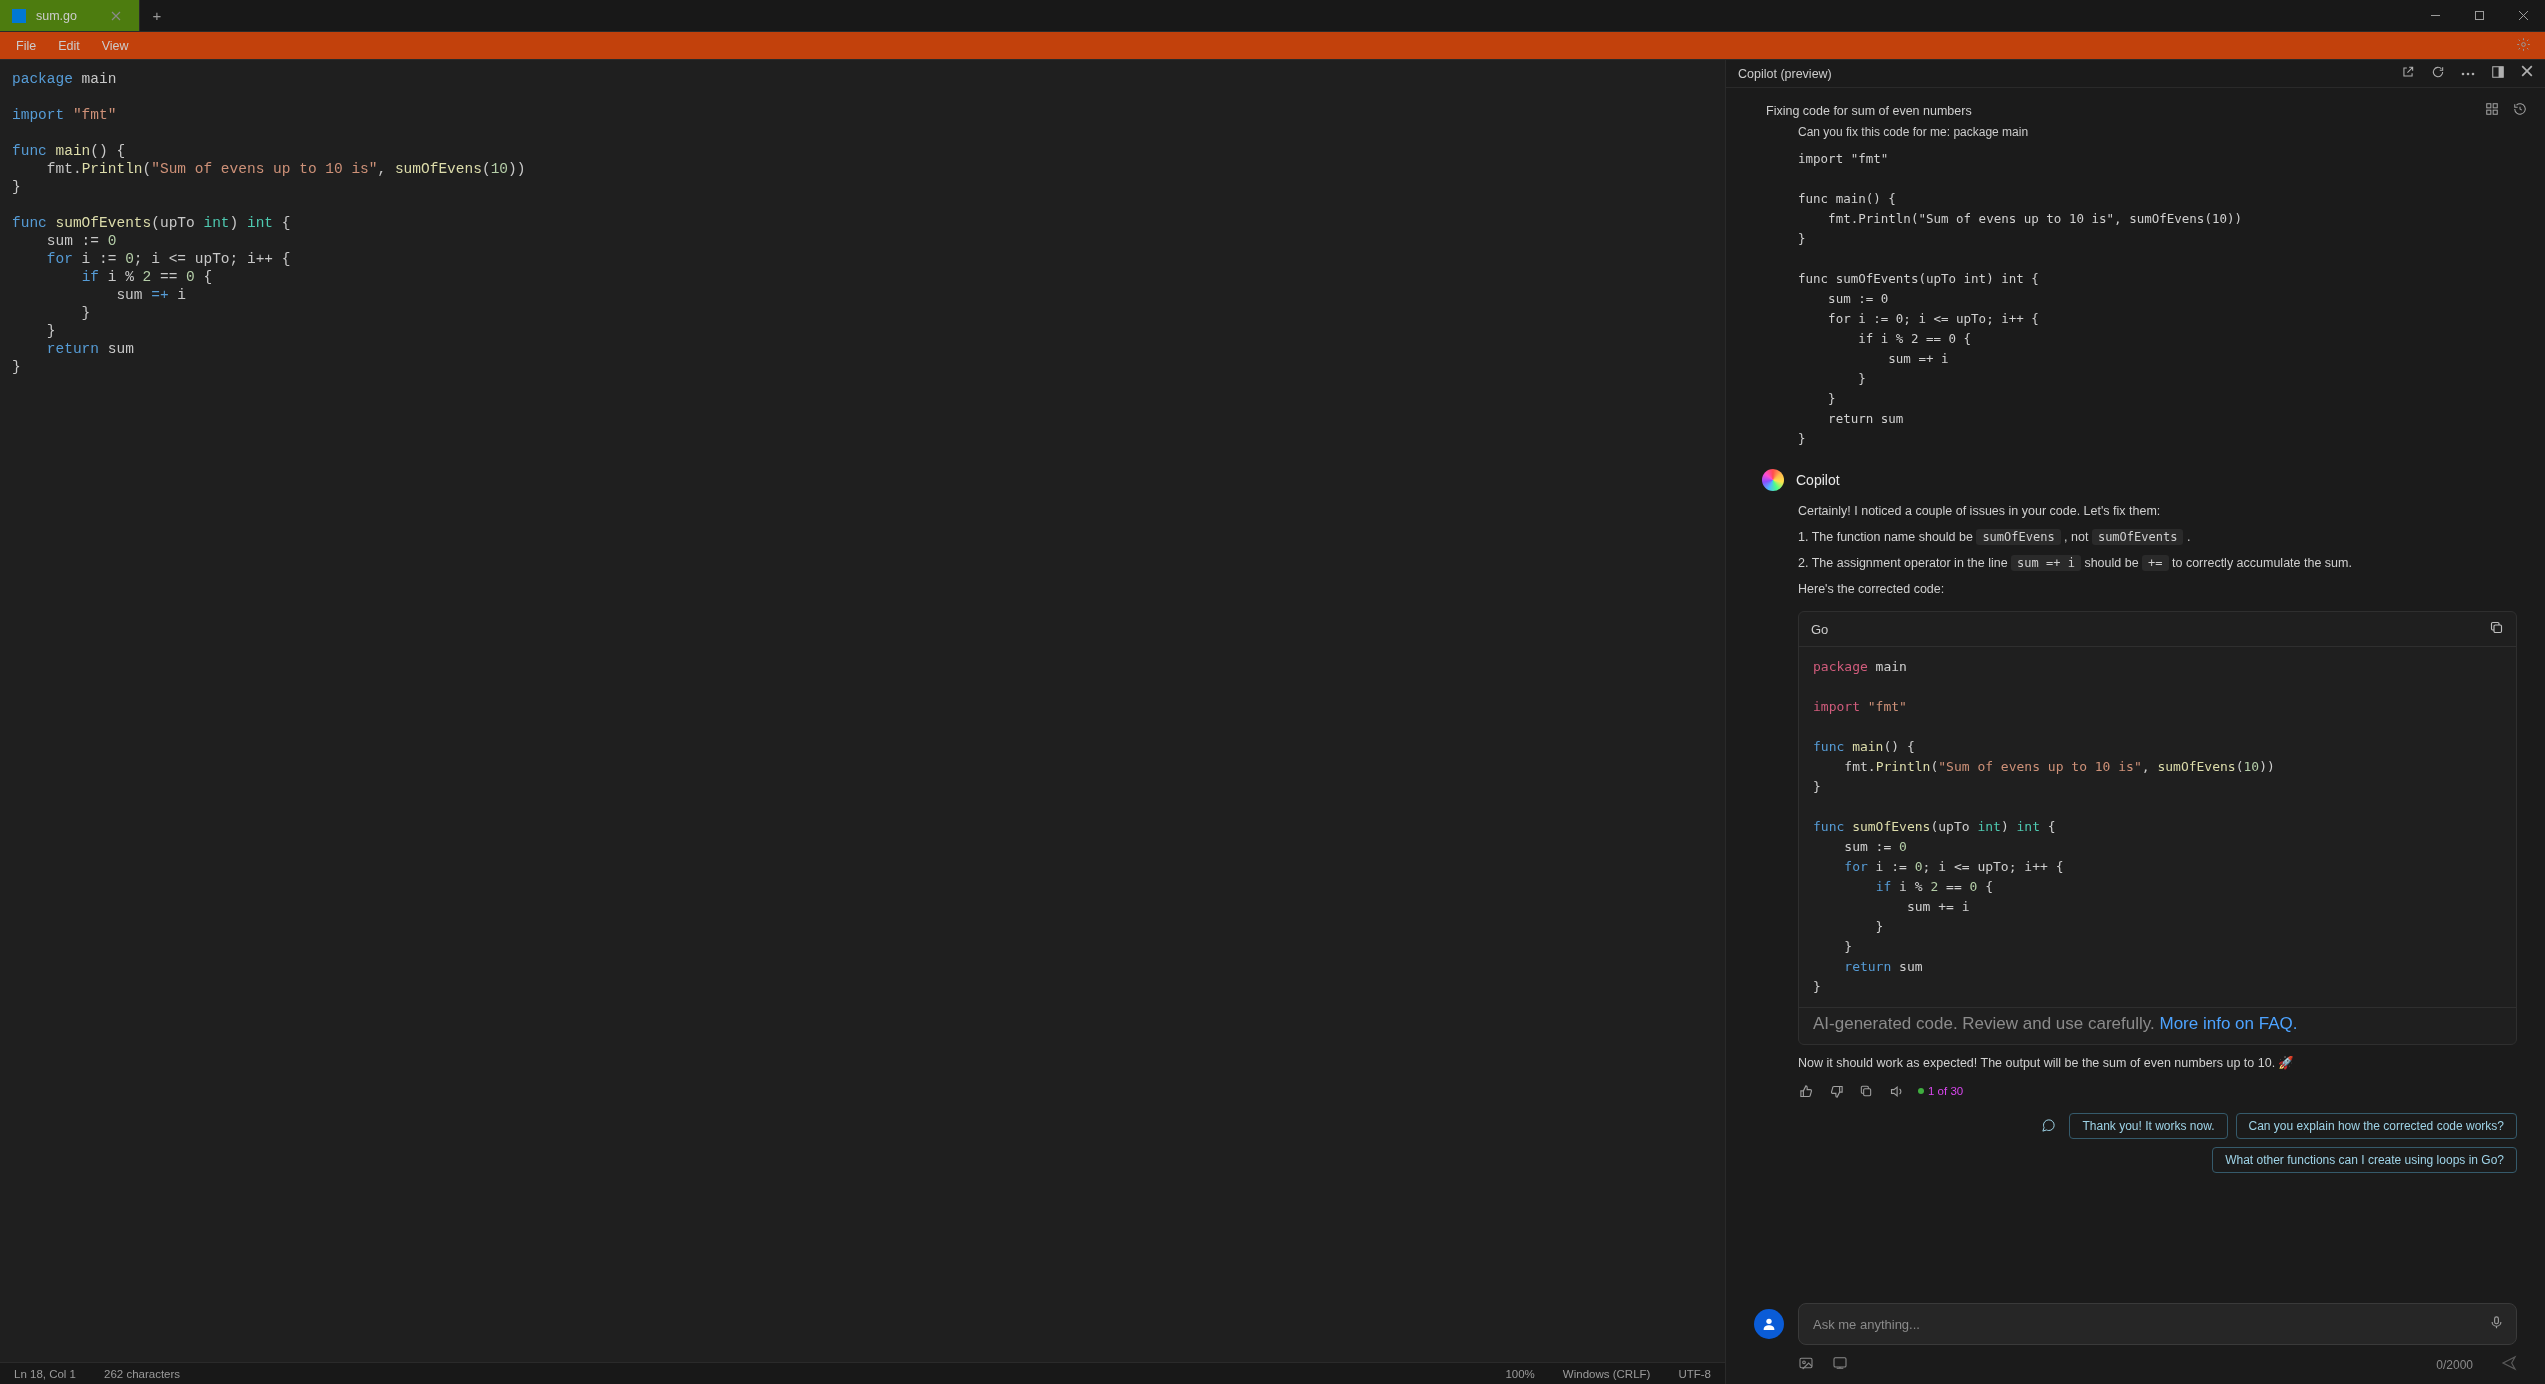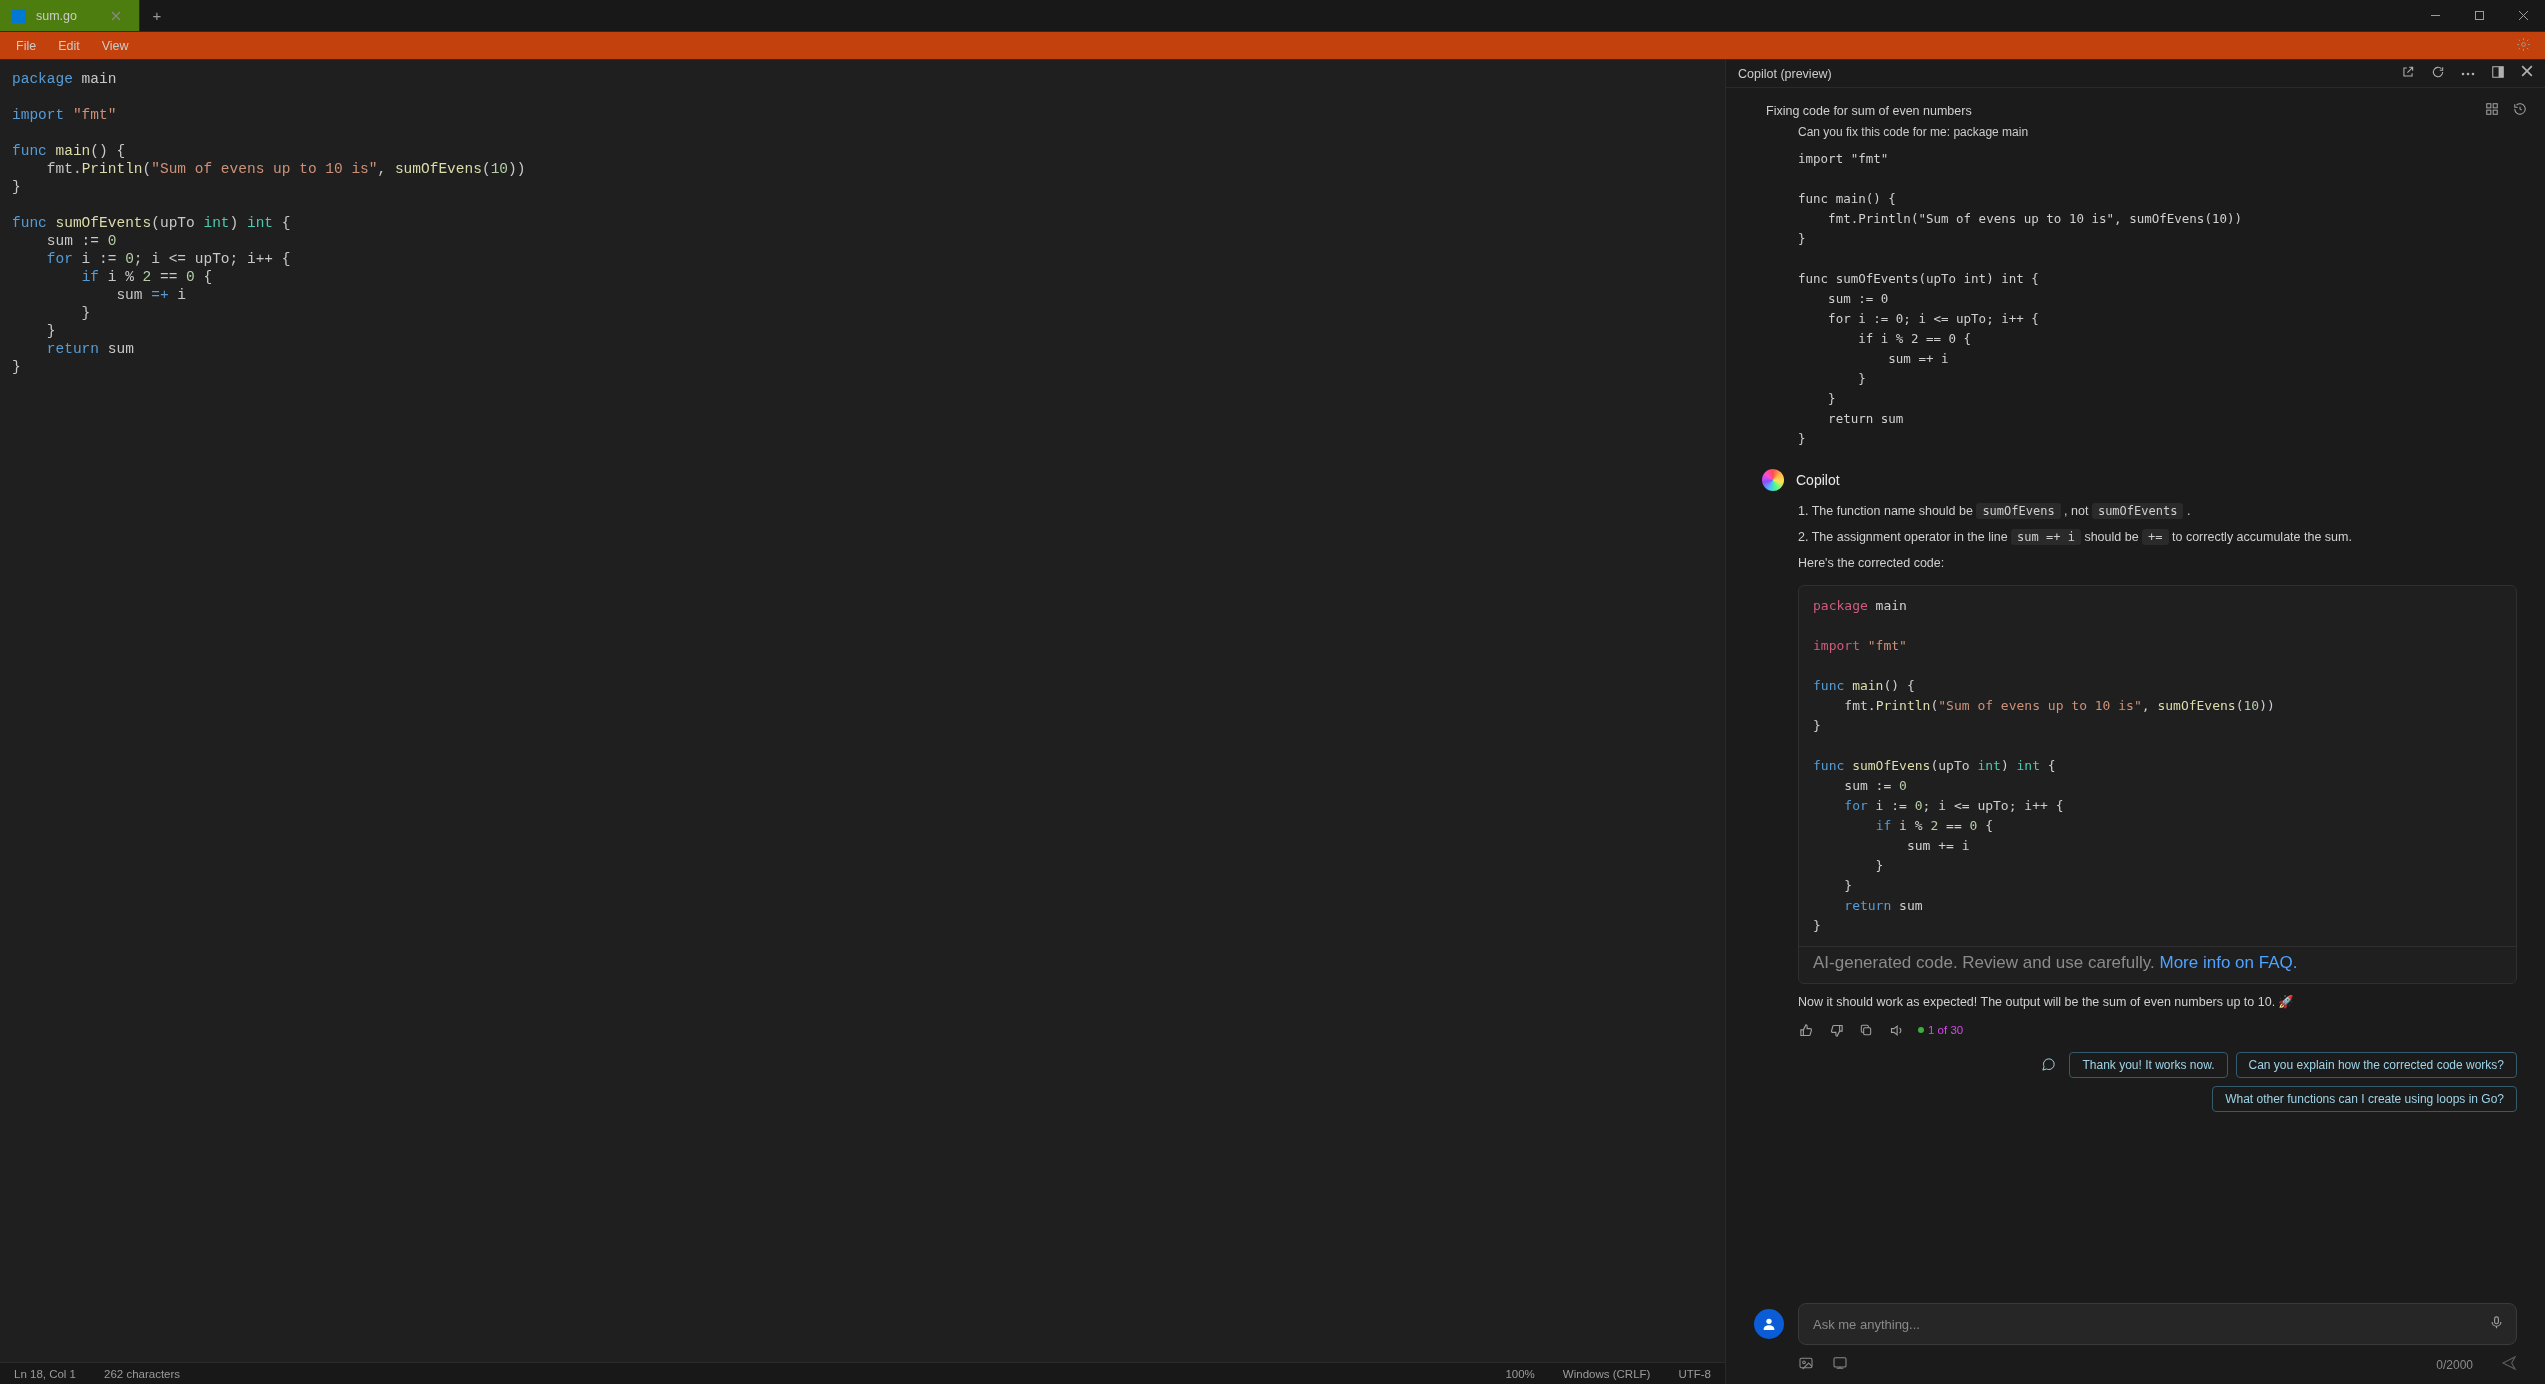--- a/index.html
+++ b/index.html
@@ -275,39 +275,49 @@
         }
     }
     return sum
 }</pre>
 
         <div class="assist-hdr">
           <span class="c-logo"></span>
           <span class="assist-name">Copilot</span>
         </div>
 
+        <div class="assist-text">Certainly! I noticed a couple of issues in your code. Let's fix them:</div>
 
         <div class="assist-text">
           <span>1. The function name should be </span>
           <span class="inline-code">sumOfEvens</span>
           <span> , not </span>
           <span class="inline-code">sumOfEvents</span>
           <span> .</span>
         </div>
         <div class="assist-text">
           <span>2. The assignment operator in the line </span>
           <span class="inline-code">sum =+ i</span>
           <span>  should be </span>
           <span class="inline-code">+=</span>
           <span>  to correctly accumulate the sum.</span>
         </div>
 
         <div class="assist-text">Here's the corrected code:</div>
 
         <div class="code-card">
+          <div class="card-hdr">
+            <span>Go</span>
+            <span class="copy">
+              <svg width="15" height="15" viewBox="0 0 24 24" fill="none" stroke="#c0c0c0" stroke-width="1.8">
+                  <rect x="8" y="8" width="12" height="12" rx="2"></rect>
+                  <path d="M16 8V6a2 2 0 0 0-2-2H6a2 2 0 0 0-2 2v8a2 2 0 0 0 2 2h2"></path>
+                </svg>
+            </span>
+          </div>
 <pre class="card-code"><span class="c1">package</span> main
 
 <span class="c1">import</span> <span class="c2">"fmt"</span>
 
 <span class="c3">func</span> <span class="c4">main</span>() {
     fmt.<span class="c4">Println</span>(<span class="c2">"Sum of evens up to 10 is"</span>, <span class="c4">sumOfEvens</span>(<span class="c5">10</span>))
 }
 
 <span class="c3">func</span> <span class="c4">sumOfEvens</span>(upTo <span class="c6">int</span>) <span class="c6">int</span> {
     sum := <span class="c5">0</span>

